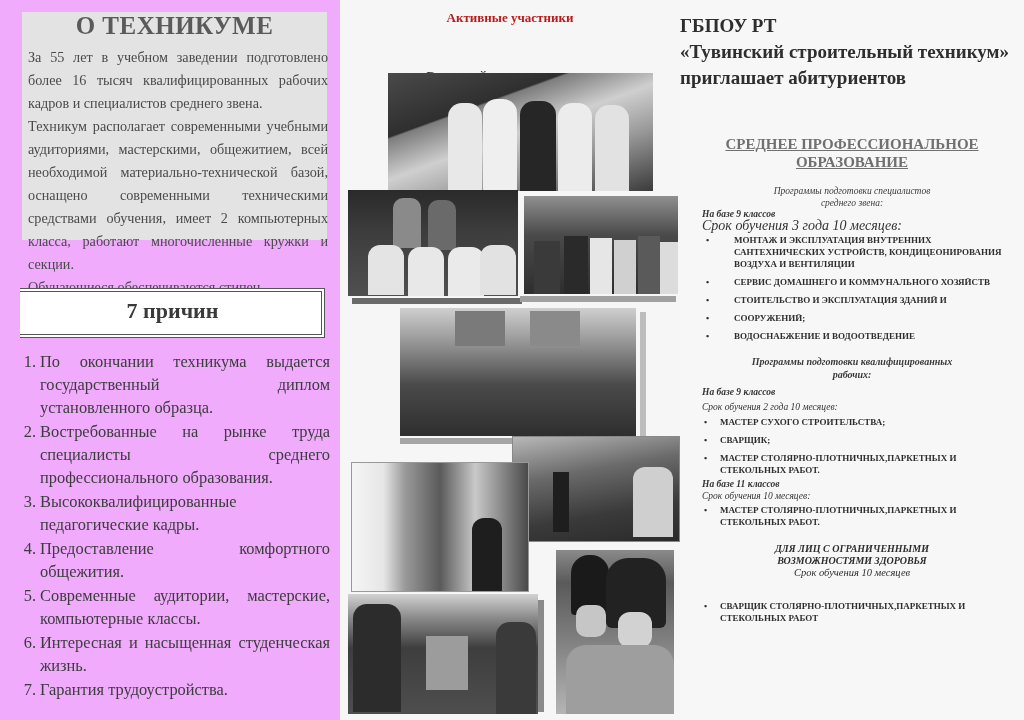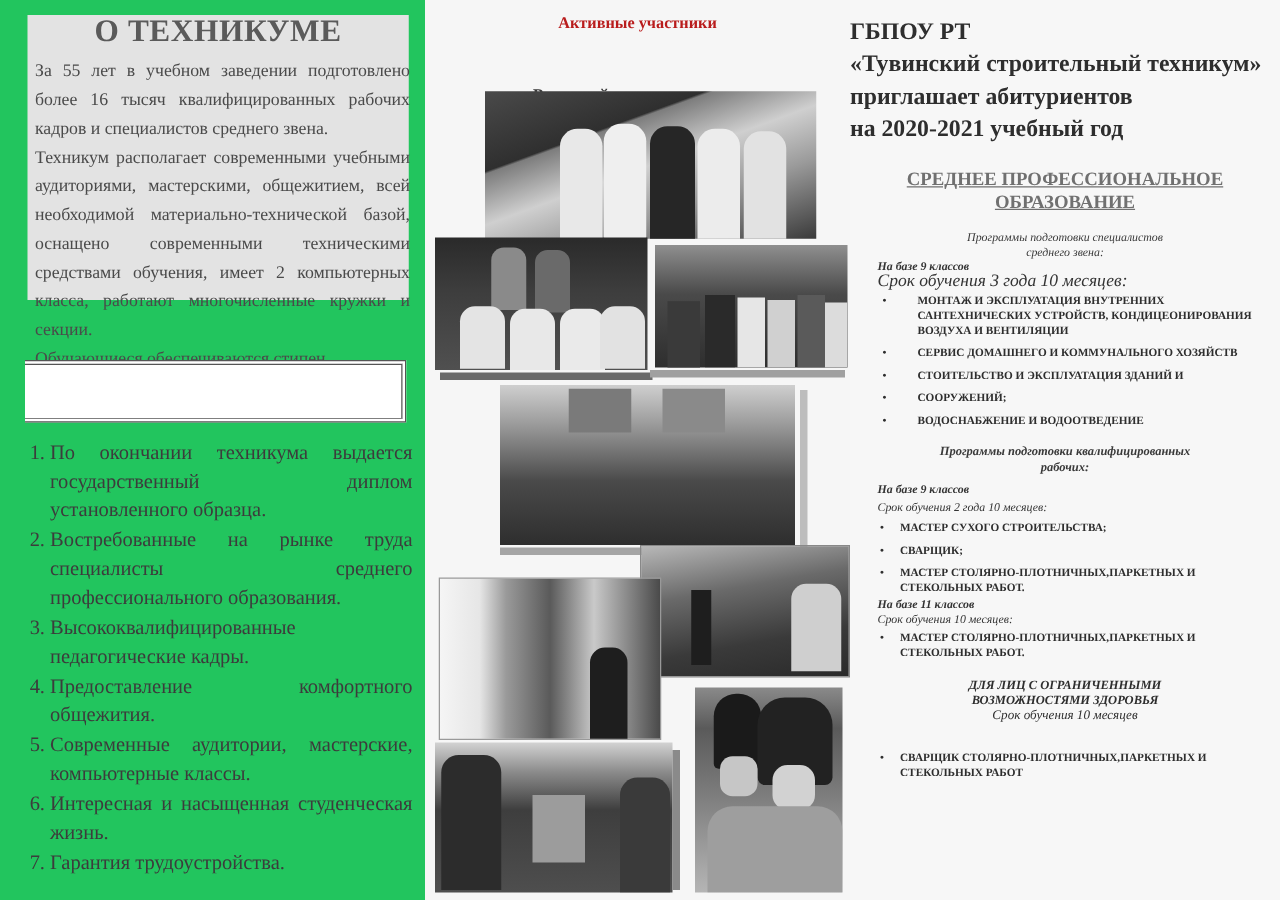--- a/index.html
+++ b/index.html
@@ -1,20 +1,20 @@
 <!DOCTYPE html>
 <html><head>
 <meta charset="utf-8">
 <style>
   * { box-sizing: border-box; margin: 0; padding: 0; }
   html, body { width: 1024px; height: 720px; overflow: hidden; background: #f3f3f3; }
   body { position: relative; font-family: "Liberation Serif", "DejaVu Serif", serif; color: #3a3a3a; }
 
   .panel { position: absolute; top: 0; height: 720px; }
-  #panel-left { left: 0; width: 340px; background: #22c55e; }
+  #panel-left { left: 0; width: 340px; background: #f0abfc; }
   #panel-mid { left: 340px; width: 340px; background: #f6f6f6; }
   #panel-right { left: 680px; width: 344px; background: #f7f7f7; }
   .fold { position: absolute; top: 0; width: 1px; height: 720px; background: #d8d8d8; }
 
   
   .about-box { position: absolute; left: 22px; top: 12px; width: 305px; height: 228px; background: #e3e3e3; }
   .about-title { position: absolute; left: 22px; top: 12px; width: 305px; text-align: center; font-size: 25px; font-weight: bold; color: #5a5a5a; letter-spacing: 0.5px; }
   .about-text { position: absolute; left: 28px; top: 46px; width: 300px; font-size: 14.2px; line-height: 23px; color: #4a4a4a; text-align: justify; }
   .about-text p { margin: 0; }
 
@@ -55,20 +55,21 @@
 <div class="panel" id="panel-left">
   <div class="about-box"></div>
   <div class="about-title">О ТЕХНИКУМЕ</div>
   <div class="about-text">
     <p>За 55 лет в учебном заведении подготовлено более 16 тысяч квалифицированных рабочих кадров и специалистов среднего звена.</p>
     <p>Техникум располагает современными учебными аудиториями, мастерскими, общежитием, всей необходимой материально-технической базой, оснащено современными техническими средствами обучения, имеет 2 компьютерных класса, работают многочисленные кружки и секции.</p>
     <p>Обучающиеся обеспечиваются стипен</p>
   </div>
 
   <div class="reasons-frame"></div>
+  <div class="reasons-title">7 причин</div>
   <ul class="reasons-list">
     <li>
         <span class="num">1.</span>
         <span class="txt">По окончании техникума выдается государственный диплом установленного образца.</span>
       </li>
     <li>
         <span class="num">2.</span>
         <span class="txt">Востребованные на рынке труда специалисты среднего профессионального образования.</span>
       </li>
     <li>
@@ -162,21 +163,20 @@
 </div>
 
 <div class="fold" style="left:680px"></div>
 <div class="left-edge-strip"></div>
 
 <div class="panel" id="panel-right">
   <div class="r-org">
     <div>ГБПОУ РТ</div>
     <div>«Тувинский строительный техникум»</div>
     <div>приглашает абитуриентов</div>
-    <div>на 2020-2021 учебный год</div>
   </div>
 
   <div class="r-spo">
     <div>СРЕДНЕЕ ПРОФЕССИОНАЛЬНОЕ</div>
     <div>ОБРАЗОВАНИЕ</div>
   </div>
 
   <div class="r-subhead" style="top:185px;">
     <div>Программы подготовки специалистов</div>
     <div>среднего звена:</div>

